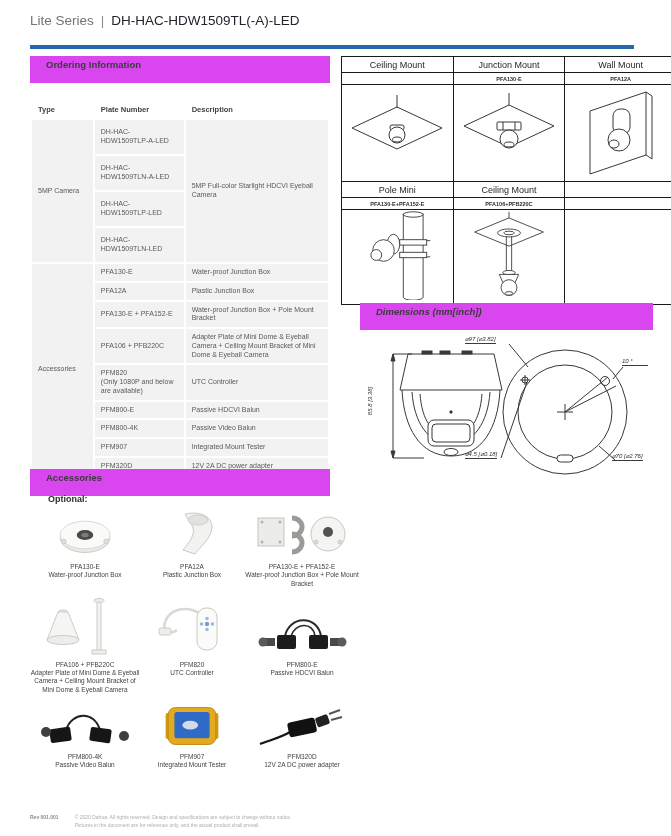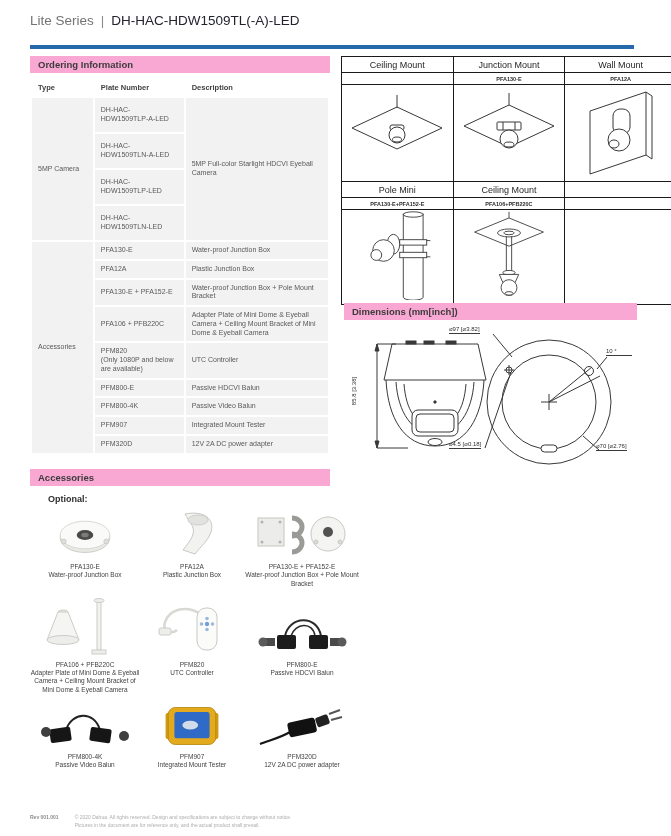--- a/index.html
+++ b/index.html
@@ -7,26 +7,26 @@
         font-family:"Liberation Sans",sans-serif;color:#3f3f3f;}
 
   
   .hdr{position:absolute;left:30px;top:13px;font-size:13.5px;white-space:nowrap;}
   .hdr .series{color:#737373;}
   .hdr .sep{color:#8a8a8a;margin:0 7px;font-weight:300;}
   .hdr .model{color:#23232d;}
   .rule{position:absolute;left:30px;top:45px;width:604px;height:4px;background:#2569ac;}
 
   
-  .sec-bar{height:17px;line-height:17px;background:#f9a8d4;font-weight:700;
-           font-size:9.5px;color:#3b3b3b;padding-left:8px;}
+  .sec-bar{height:27px;line-height:17px;background:#d946ef;font-weight:700;
+           font-size:9.5px;color:#3b3b3b;padding-left:16px;}
 
   
   .order-wrap{position:absolute;left:30px;top:56px;width:300px;}
-  table.order{border-spacing:2px;border-collapse:separate;width:300px;margin-top:4px;}
+  table.order{border-spacing:2px;border-collapse:separate;width:300px;margin-top:16px;}
   table.order th{background:#fff;text-align:left;font-size:7.5px;font-weight:700;
                  color:#3f3f3f;padding:4px 6px;}
   table.order td{background:#f2f2f2;font-size:7px;color:#595959;padding:4px 6px;
                  vertical-align:middle;line-height:1.25;}
   td.c-type{width:50px;}
   td.c-part{width:80px;}
   td.c-desc{width:140px;}
   td.pn-cam{height:26px;}
   .pn-note{display:block;}
 
@@ -34,21 +34,21 @@
   .mounts{position:absolute;left:341px;top:56px;}
   table.mnt{border-collapse:collapse;width:336px;table-layout:fixed;}
   table.mnt td{border:1px solid #1a1a1a;text-align:center;vertical-align:middle;padding:0;background:#fff;}
   td.m-head{background:#d9d9d9;font-size:9px;color:#1f1f1f;height:15px;}
   td.m-sub{font-size:5.5px;font-weight:700;color:#2a2a2a;height:11px;}
   td.m-img1{height:95px;}
   td.m-img2{height:92px;}
   td.m-none{border:none;background:transparent;}
 
   
-  .dims{position:absolute;left:344px;top:303px;width:293px;}
+  .dims{position:absolute;left:360px;top:303px;width:293px;font-style:italic;}
   .dims-body{position:relative;height:168px;}
   .sideview{position:absolute;left:2px;top:8px;width:148px;height:138px;}
   .topview{position:absolute;left:105px;top:4px;width:188px;height:150px;}
   .dimlabel{position:absolute;font-size:6px;color:#2d2d2d;white-space:nowrap;}
   .uline{border-bottom:1px solid #3a3a3a;padding-bottom:1px;}
   .hlabel{position:absolute;left:-19px;top:60px;width:54px;text-align:center;
           transform:rotate(-90deg);font-size:6px;color:#2d2d2d;}
 
   
   .acc-sec{position:absolute;left:30px;top:469px;width:300px;}

